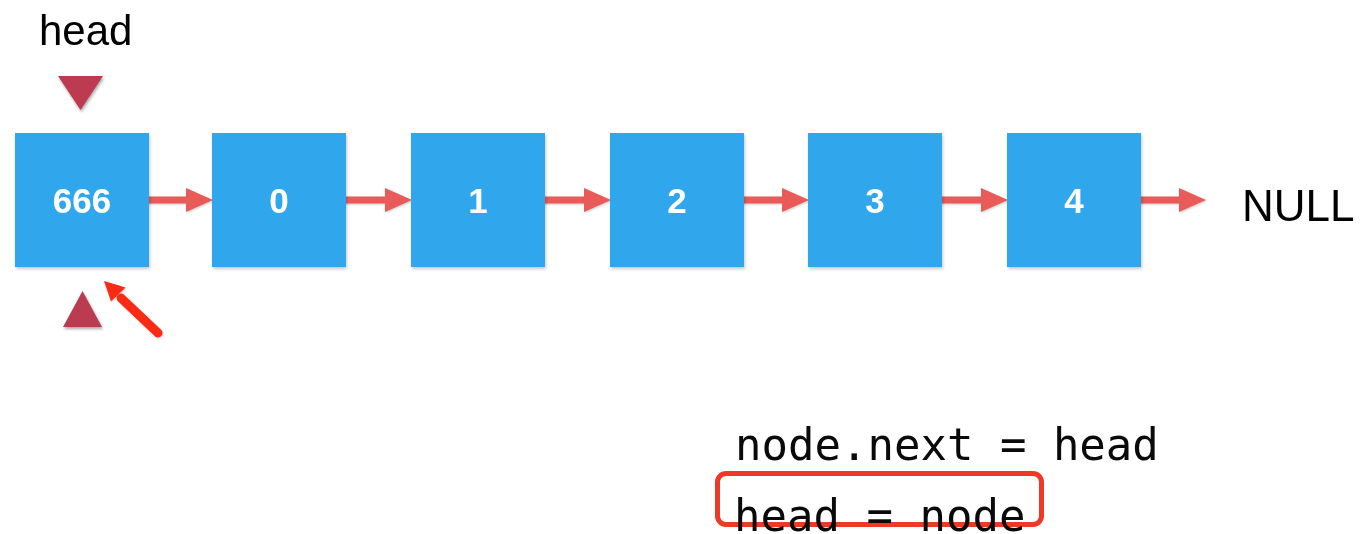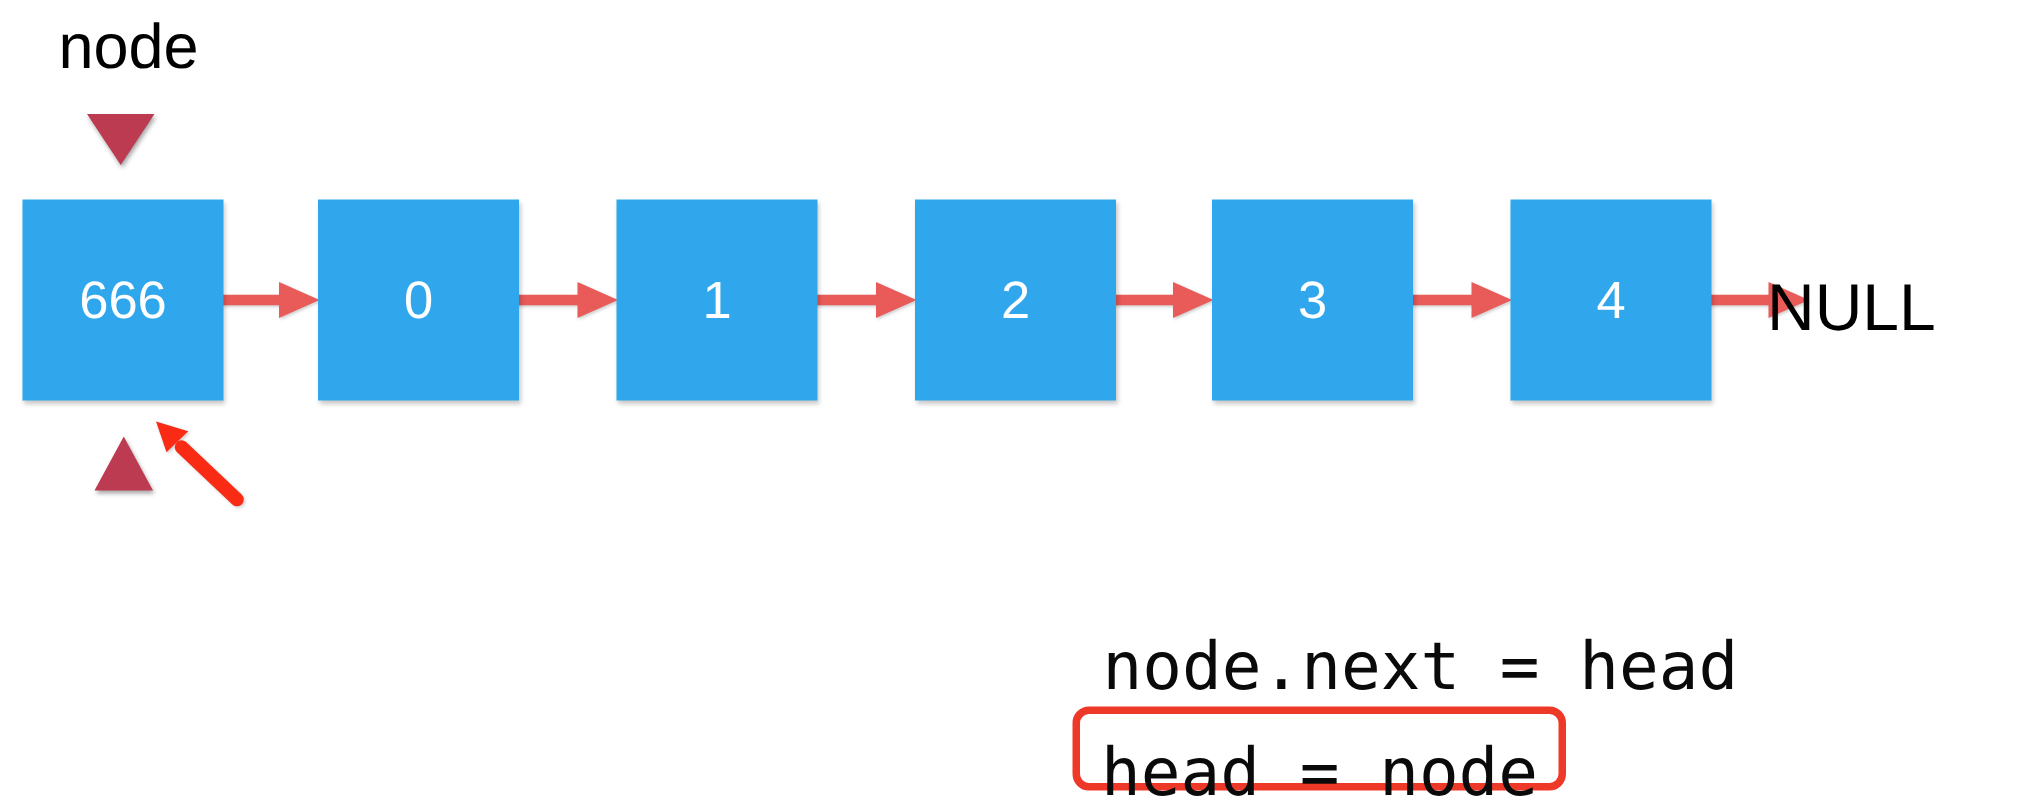--- a/index.html
+++ b/index.html
@@ -25,36 +25,36 @@
   }
   .label {
     position: absolute;
     color: #000000;
     font-size: 42px;
     line-height: 1;
     white-space: nowrap;
   }
   .node-label { left: 39px; top: 10px; }
   .head-label { left: 31px; top: 339px; }
-  .null-label { left: 1178px; top: 184px; font-size: 44px; }
+  .null-label { left: 1242px; top: 184px; font-size: 44px; }
   .node-box {
     position: absolute;
     top: 133px;
     width: 134px;
     height: 134px;
     background: #30A7EC;
     box-shadow: 1px 2px 3px rgba(0,0,0,0.22);
     display: flex;
     align-items: center;
     justify-content: center;
   }
   .node-box .node-value {
     color: #ffffff;
     font-size: 35px;
-    font-weight: normal;
+    font-weight: bold;
     line-height: 1;
   }
   .pos-0 { left: 15px; }
   .pos-1 { left: 212px; }
   .pos-2 { left: 411px; }
   .pos-3 { left: 610px; }
   .pos-4 { left: 808px; }
   .pos-5 { left: 1007px; }
   .code {
     position: absolute;
@@ -121,21 +121,21 @@
       <line x1="1108" y1="200" x2="1184" y2="200" stroke="#E85B58" stroke-width="7"></line>
       <polygon points="1206,200 1179,188 1179,212" fill="#E85B58"></polygon>
     </g>
 
     <g class="arrow-shadow">
       <line x1="158" y1="333" x2="121" y2="298" stroke="#F92B15" stroke-width="9" stroke-linecap="round"></line>
       <polygon points="104,281 125.5,287.5 111,301.5" fill="#F92B15"></polygon>
     </g>
   </svg>
 
-  <div class="label node-label">node</div>
+  <div class="label node-label">head</div>
 
   <div class="node-box pos-0">
     <span class="node-value">666</span>
   </div>
   <div class="node-box pos-1">
     <span class="node-value">0</span>
   </div>
   <div class="node-box pos-2">
     <span class="node-value">1</span>
   </div>

